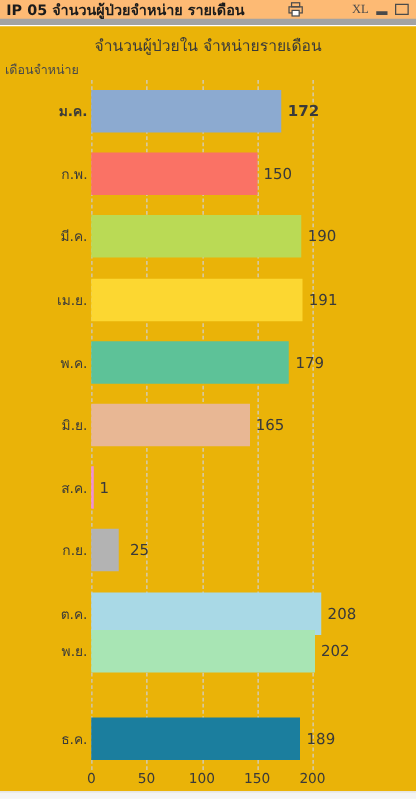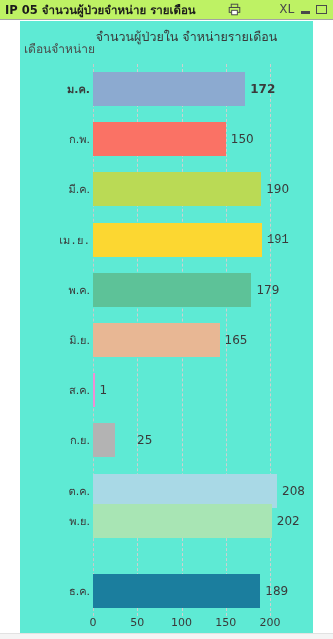--- a/index.html
+++ b/index.html
@@ -22,22 +22,22 @@
     background: #ffffff;
     box-sizing: border-box;
   }
 
   
   #titlebar {
     position: absolute;
     left: 0; top: 0;
     width: 333px;
     height: 20px;
-    background: #bef264;
-    border-bottom: 1px solid #a3a3a3;
+    background: #fdba74;
+    border-bottom: 5px solid #a3a3a3;
     display: flex;
     align-items: center;
     box-sizing: border-box;
   }
   #title-text {
     flex: 1 1 auto;
     padding-left: 5px;
     font-size: 11.5px;
     font-weight: bold;
     color: #1b1b1b;
@@ -56,23 +56,23 @@
   .tb-icon {
     display: inline-flex;
     align-items: center;
     justify-content: center;
     width: 14px;
     height: 14px;
     color: #4a4a4a;
     cursor: pointer;
   }
   .tb-label {
-    font-size: 13px;
+    font-size: 10px;
     color: #4a4a4a;
-    font-family: Liberation Mono, monospace;
+    font-family: Liberation Serif, serif;
     line-height: 14px;
     cursor: pointer;
     margin-left: 32px;
   }
   .tb-min {
     width: 9px;
     height: 3px;
     background: #4a4a4a;
     margin-top: 6px;
     cursor: pointer;
@@ -83,39 +83,38 @@
     border: 1.6px solid #4a4a4a;
     box-sizing: border-box;
     cursor: pointer;
   }
 
   
   #chart-body {
     position: absolute;
     left: 0;
     top: 21px;
-    width: 293px;
+    width: 333px;
     height: 612px;
-    background: #5eead4;
-    margin-left: 20px;
+    background: #eab308;
   }
   #chart-title {
     position: absolute;
     left: 0; top: 6px;
     width: 333px;
     text-align: center;
     font-size: 12.5px;
     color: #3a3a3a;
     white-space: nowrap;
   }
   #yaxis-title {
     position: absolute;
     left: 4px;
-    top: 18px;
-    font-size: 12px;
+    top: 27px;
+    font-size: 10px;
     color: #4a4a4a;
     white-space: nowrap;
   }
 
   
   #plot {
     position: absolute;
     left: 0;
     top: 43px;
     width: 333px;
@@ -246,21 +245,21 @@
           <div class="row" style="top: 50.1818px; height: 50.1818px;">
             <div class="row-label">ก.พ.</div>
             <div class="bar" title="ก.พ.: 150" style="width: 132.75px; background: rgb(250, 114, 101);"></div>
             <div class="bar-value" style="left: 210.75px;">150</div>
           </div>
           <div class="row" style="top: 100.364px; height: 50.1818px;">
             <div class="row-label">มี.ค.</div>
             <div class="bar" title="มี.ค.: 190" style="width: 168.15px; background: rgb(186, 218, 85);"></div>
             <div class="bar-value" style="left: 246.15px;">190</div>
           </div>
-          <div class="row" style="top: 150.545px; height: 50.1818px; font-family: Liberation Mono, monospace;">
+          <div class="row" style="top: 150.545px; height: 50.1818px;">
             <div class="row-label">เม.ย.</div>
             <div class="bar" title="เม.ย.: 191" style="width: 169.035px; background: rgb(252, 215, 49);"></div>
             <div class="bar-value" style="left: 247.035px;">191</div>
           </div>
           <div class="row" style="top: 200.727px; height: 50.1818px;">
             <div class="row-label">พ.ค.</div>
             <div class="bar" title="พ.ค.: 179" style="width: 158.415px; background: rgb(93, 194, 152);"></div>
             <div class="bar-value" style="left: 236.415px;">179</div>
           </div>
           <div class="row" style="top: 250.909px; height: 50.1818px;">
@@ -269,21 +268,21 @@
             <div class="bar-value" style="left: 204.555px;">165</div>
           </div>
           <div class="row" style="top: 301.091px; height: 50.1818px;">
             <div class="row-label">ส.ค.</div>
             <div class="bar sliver" title="ส.ค.: 1" style="width: 1.5px; background: rgb(240, 143, 212);"></div>
             <div class="bar-value" style="left: 79.5px;">1</div>
           </div>
           <div class="row" style="top: 351.273px; height: 50.1818px;">
             <div class="row-label">ก.ย.</div>
             <div class="bar" title="ก.ย.: 25" style="width: 22.125px; background: rgb(179, 179, 179);"></div>
-            <div class="bar-value" style="left: 117px;">25</div>
+            <div class="bar-value" style="left: 104px;">25</div>
           </div>
           <div class="row" style="top: 401.455px; height: 50.1818px;">
             <div class="row-label">ต.ค.</div>
             <div class="bar" title="ต.ค.: 208" style="width: 184.08px; background: rgb(169, 217, 230);"></div>
             <div class="bar-value" style="left: 262.08px;">208</div>
           </div>
           <div class="row" style="top: 432px; height: 50.1818px;">
             <div class="row-label">พ.ย.</div>
             <div class="bar" title="พ.ย.: 202" style="width: 178.77px; background: rgb(168, 229, 180);"></div>
             <div class="bar-value" style="left: 256.77px;">202</div>

